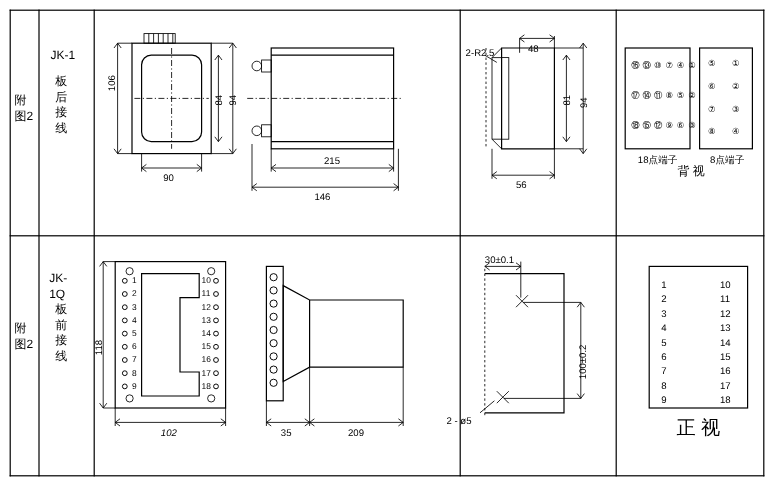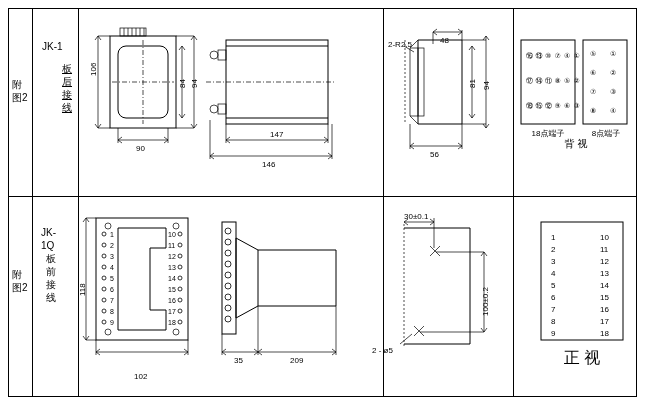--- a/index.html
+++ b/index.html
@@ -32,21 +32,21 @@
 
   <div class="ln hl" style="left:8px;  top:196px; width:629px;"></div>
 
   <div class="ln vl" style="left:32px; top:8px;   height:389px;"></div>
   <div class="ln vl" style="left:78px; top:8px;   height:389px;"></div>
   <div class="ln vl" style="left:383px;top:8px;   height:389px;"></div>
   <div class="ln vl" style="left:513px;top:8px;   height:389px;"></div>
 
   <div class="vtxt" style="left:12px;top:78px;">附图2</div>
   <div class="vtxt" style="left:42px;top:40px;width:24px;">JK-1</div>
-  <div class="vtxt" style="left:62px;top:62px;text-decoration:underline;">板后接线</div>
+  <div class="vtxt" style="left:46px;top:62px;">板后接线</div>
 
   <svg width="645" height="404">
 
     <rect class="sld" x="110" y="36" width="66" height="92"></rect>
 
     <rect class="sld" x="118" y="46" width="50" height="72" rx="8" ry="8"></rect>
 
     <line class="dsh" x1="112" y1="82" x2="174" y2="82"></line>
     <line class="dsh" x1="143" y1="40" x2="143" y2="124"></line>
 
@@ -134,21 +134,21 @@
     <line class="thin" x1="462" y1="124" x2="462" y2="149"></line>
 
     <rect class="sld" x="521" y="40" width="54" height="84"></rect>
     <rect class="sld" x="583" y="40" width="44" height="84"></rect>
   </svg>
 
   <div class="dim" style="left:89px;top:76px;transform:rotate(-90deg);transform-origin:left top;">106</div>
   <div class="dim" style="left:178px;top:88px;transform:rotate(-90deg);transform-origin:left top;">84</div>
   <div class="dim" style="left:190px;top:88px;transform:rotate(-90deg);transform-origin:left top;">94</div>
   <div class="dim" style="left:136px;top:144px;">90</div>
-  <div class="dim" style="left:270px;top:130px;">147</div>
+  <div class="dim" style="left:270px;top:130px;">215</div>
   <div class="dim" style="left:262px;top:160px;">146</div>
   <div class="dim" style="left:388px;top:40px;">2-R2.5</div>
   <div class="dim" style="left:440px;top:36px;">48</div>
   <div class="dim" style="left:468px;top:88px;transform:rotate(-90deg);transform-origin:left top;">81</div>
   <div class="dim" style="left:482px;top:90px;transform:rotate(-90deg);transform-origin:left top;">94</div>
   <div class="dim" style="left:430px;top:150px;">56</div>
 
   <div id="t18">
       <div class="txt tiny" style="left: 526px; top: 50px; font-size: 7px;">⑯</div>
       <div class="txt tiny" style="left: 535.5px; top: 50px; font-size: 7px;">⑬</div>
@@ -273,21 +273,21 @@
     <path class="thin" d="M481,328 L484,332 L487,328"></path>
     <line class="thin" x1="436" y1="252" x2="484" y2="252"></line>
     <line class="thin" x1="420" y1="332" x2="484" y2="332"></line>
 
     <line class="thin" x1="412" y1="334" x2="400" y2="344"></line>
 
     <rect class="sld" x="541" y="222" width="82" height="118"></rect>
   </svg>
 
   <div class="dim" style="left:78px;top:296px;transform:rotate(-90deg);transform-origin:left top;">118</div>
-  <div class="dim" style="left:134px;top:372px;">102</div>
+  <div class="dim" style="left:134px;top:356px;font-style:italic;">102</div>
   <div class="dim" style="left:234px;top:356px;">35</div>
   <div class="dim" style="left:290px;top:356px;">209</div>
   <div class="dim" style="left:404px;top:212px;">30±0.1</div>
   <div class="dim" style="left:481px;top:316px;transform:rotate(-90deg);transform-origin:left top;">100±0.2</div>
   <div class="dim" style="left:372px;top:346px;">2 - ø5</div>
 
   <div class="txtc" style="left:552px;top:352px;width:60px;font-size:16px;">正 视</div>
 
   <div id="r2-front-left">
       <div class="txt" style="font-size: 7px; left: 110px; top: 229px;">1</div>

